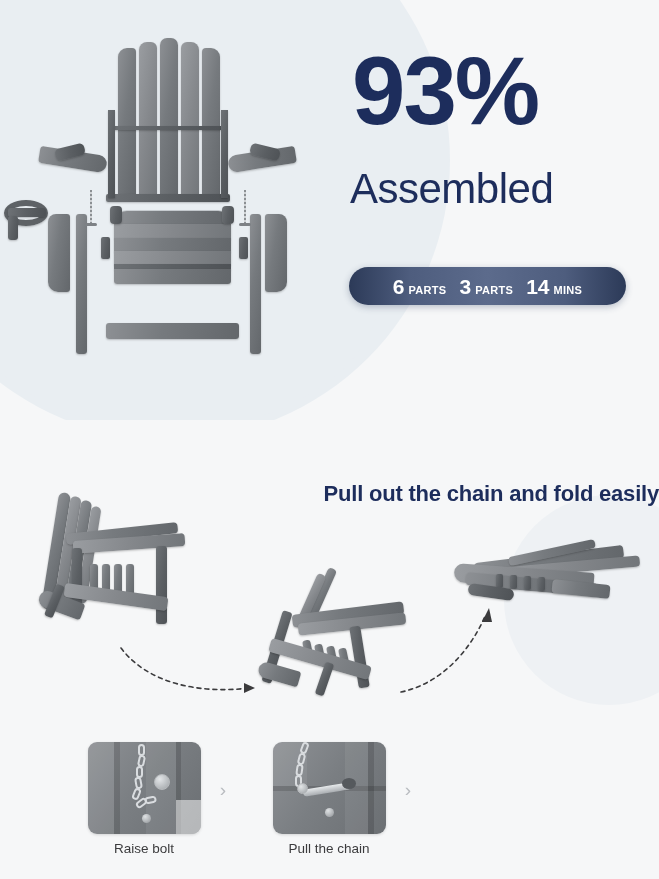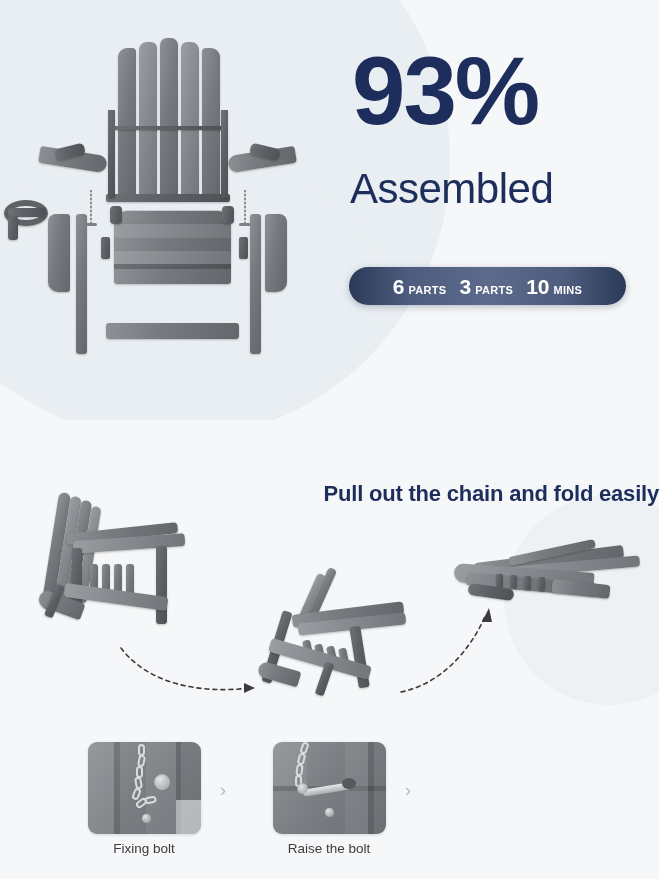--- a/index.html
+++ b/index.html
@@ -189,21 +189,21 @@
     <div class="pill">
       <div class="stat">
         <span class="num">6</span>
         <span class="unit">PARTS</span>
       </div>
       <div class="stat">
         <span class="num">3</span>
         <span class="unit">PARTS</span>
       </div>
       <div class="stat">
-        <span class="num">10</span>
+        <span class="num">14</span>
         <span class="unit">MINS</span>
       </div>
     </div>
   </div>
 
   <div class="mid-blob"></div>
   <div class="h3">Pull out the chain and fold easily</div>
 
   <div class="fold-stage" style="left:28px; top:488px; width:190px; height:160px;">
     <div class="pc" style="left:22px; top:4px;  width:12px; height:118px; border-radius:6px; transform:rotate(9deg);"></div>
@@ -279,41 +279,41 @@
         <div class="chain-link" style="left:50px; top:13px; transform:rotate(12deg);"></div>
         <div class="chain-link" style="left:48px; top:24px;"></div>
         <div class="chain-link" style="left:47px; top:35px; transform:rotate(-10deg);"></div>
         <div class="chain-link" style="left:45px; top:46px; transform:rotate(22deg);"></div>
         <div class="chain-link" style="left:50px; top:55px; transform:rotate(52deg);"></div>
         <div class="chain-link" style="left:59px; top:52px; transform:rotate(78deg);"></div>
         <div class="boltcap" style="left:66px; top:32px;"></div>
         <div class="screwdot" style="left:54px; top:72px;"></div>
         <div style="position:absolute; left:88px; top:58px; width:25px; height:34px; background:rgba(255,255,255,.5);"></div>
       </div>
-      <div class="cap">Fixing bolt</div>
+      <div class="cap">Raise bolt</div>
     </div>
 
     <div class="chev" style="left:212px;">›</div>
 
     <div class="thumb-cell" style="left:254px;">
       <div class="thumb">
         <div class="board" style="left:0;   top:0;  width:34px; height:44px;"></div>
         <div class="shadowband" style="left:0;  top:44px; width:113px; height:5px;"></div>
         <div class="board" style="left:72px; top:0;  width:23px; height:92px;"></div>
         <div class="shadowband" style="left:95px; top:0; width:6px; height:92px;"></div>
         <div class="chain-link" style="left:28px; top:0px;  transform:rotate(20deg);"></div>
         <div class="chain-link" style="left:25px; top:11px; transform:rotate(14deg);"></div>
         <div class="chain-link" style="left:23px; top:22px; transform:rotate(8deg);"></div>
         <div class="chain-link" style="left:22px; top:33px;"></div>
         <div class="rod" style="left:30px; top:44px; width:48px; transform:rotate(-9deg);"></div>
         <div class="boltcap" style="left:24px; top:41px; width:11px; height:11px;"></div>
         <div style="position:absolute; left:69px; top:36px; width:14px; height:11px; border-radius:50%;
                     background:#55595d;"></div>
         <div class="screwdot" style="left:52px; top:66px;"></div>
       </div>
-      <div class="cap">Raise the bolt</div>
+      <div class="cap">Pull the chain</div>
     </div>
 
     <div class="chev" style="left:397px;">›</div>
 
   </div>
 
 </div>
 
 </body></html>

